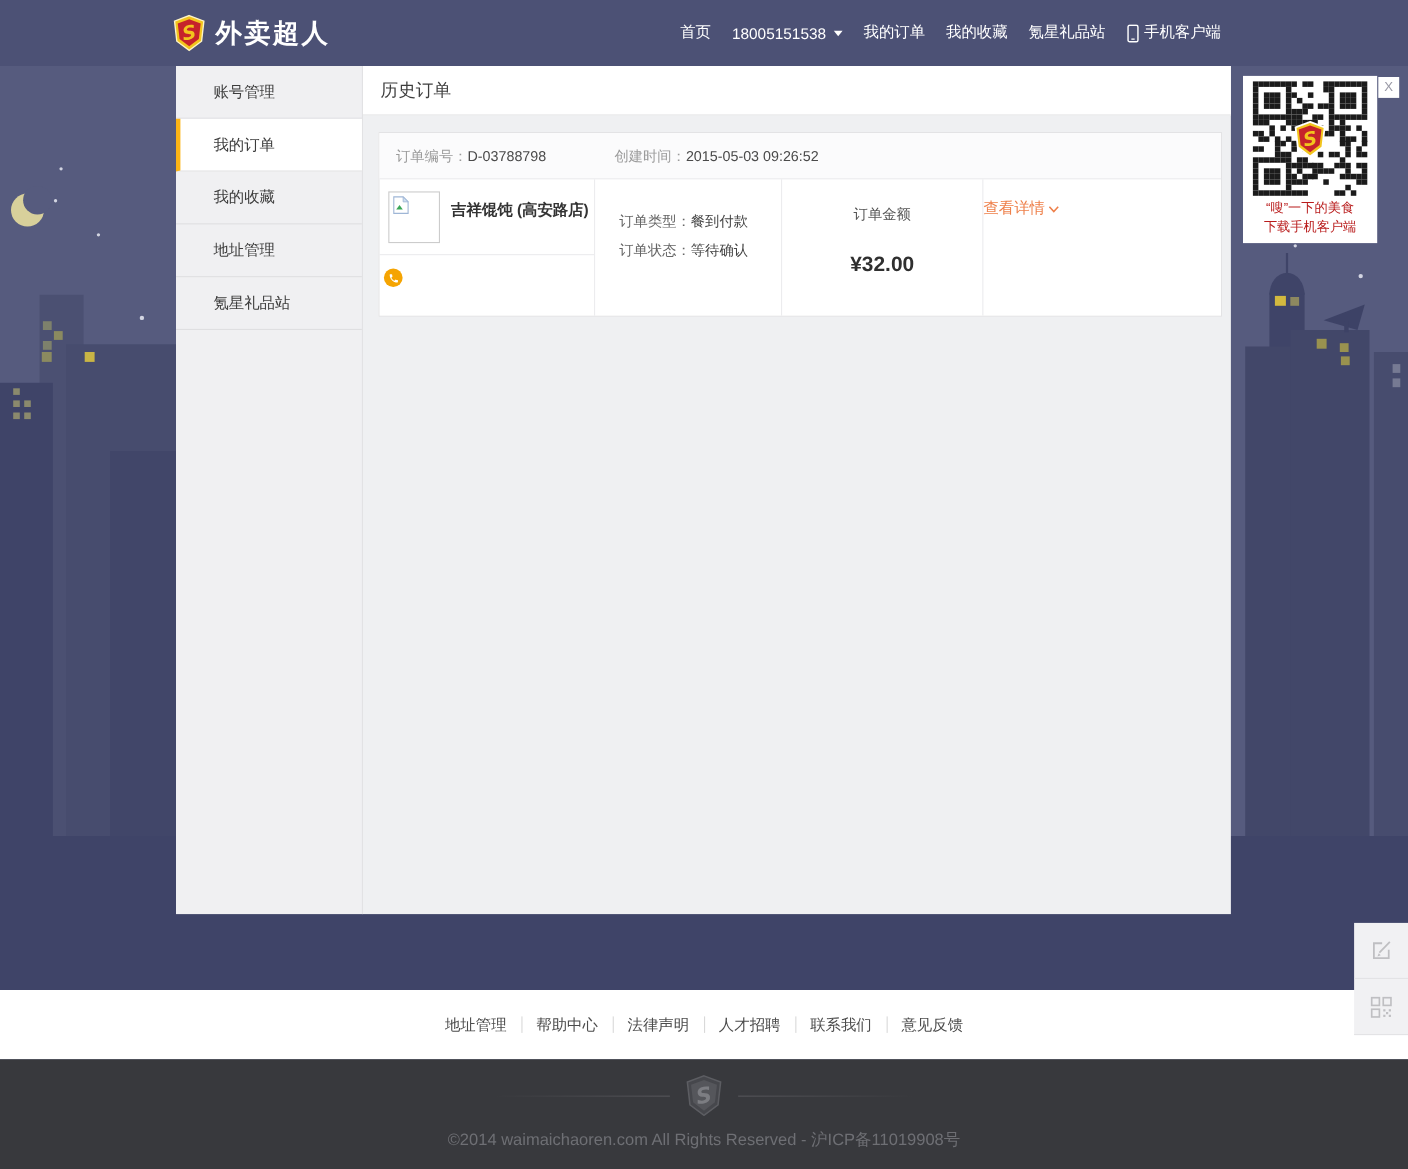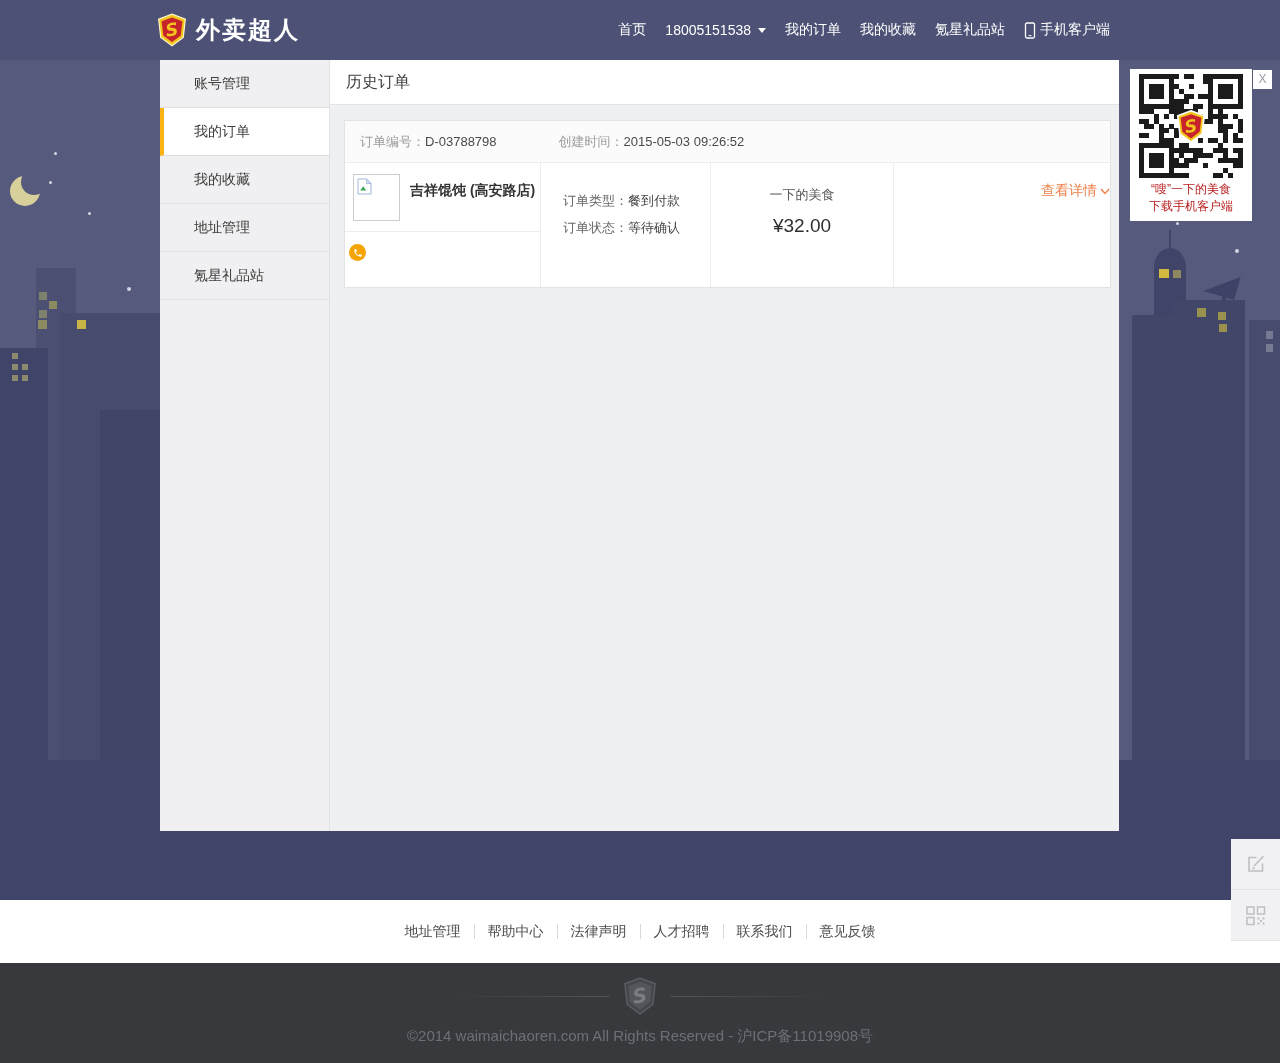--- a/index.html
+++ b/index.html
@@ -45,22 +45,22 @@
   .rest-img{width:47px;height:47px;border:1px solid #ccc;box-sizing:border-box;position:relative;flex:none;background:#fff;}
   .rest-img svg{position:absolute;left:3px;top:3px;}
   .rest-name{font-size:14px;font-weight:bold;color:#333;margin:8px 0 0 10px;}
   .rest-phone{padding:10px 12px 0 4px;font-size:13px;color:#4a4a4a;line-height:21px;display:flex;gap:6px;}
   .phone-badge{width:17px;height:17px;border-radius:50%;background:#f5a402;flex:none;margin-top:2px;display:flex;align-items:center;justify-content:center;}
   .col-type{width:170px;border-right:1px solid #ececee;padding:24px 0 0 22px;font-size:13px;line-height:27px;}
   .col-type .lbl{color:#666;}
   .col-type .val{color:#444;}
   .col-amount{width:183px;border-right:1px solid #ececee;text-align:center;padding-top:23px;}
   .amount-label{font-size:13px;color:#555;}
-  .amount-value{font-size:19px;font-weight:normal;color:#2f2f2f;margin-top:11px;}
-  .col-details{flex:1;text-align:right;padding-top:18px;}
+  .amount-value{font-size:19px;font-weight:bold;color:#2f2f2f;margin-top:26px;}
+  .col-details{flex:1;text-align:left;padding-top:18px;}
   .details-link{color:#ee7f49;font-size:14px;cursor:pointer;display:inline-flex;align-items:center;gap:3px;}
   
   .qr-panel{position:absolute;left:1130px;top:69px;width:122px;height:152px;background:#fff;z-index:40;box-sizing:border-box;padding-top:5px;}
   .qr-box{position:relative;width:104px;height:104px;margin:0 auto;background:#fff;}
   .qr-box i{position:absolute;background:#1b1b1b;}
   .qr-logo{position:absolute;left:37px;top:36px;width:30px;height:33px;}
   .qr-text{text-align:center;font-size:12px;color:#b91c1c;line-height:17px;margin-top:3px;}
   .qr-close{position:absolute;left:1253px;top:70px;width:19px;height:19px;background:#fff;color:#9a9aa6;font-size:12px;line-height:19px;text-align:center;cursor:pointer;z-index:41;}
   
   .fab-stack{position:absolute;left:1231px;top:839px;width:49px;z-index:40;}
@@ -192,21 +192,21 @@
         </div>
         <div class="col col-type">
           <div>
             <span class="lbl">订单类型：</span><span class="val">餐到付款</span>
           </div>
           <div>
             <span class="lbl">订单状态：</span><span class="val">等待确认</span>
           </div>
         </div>
         <div class="col col-amount">
-          <div class="amount-label">一下的美食</div>
+          <div class="amount-label">订单金额</div>
           <div class="amount-value">¥32.00</div>
         </div>
         <div class="col col-details">
           <span class="details-link">
             <span>查看详情</span>
             <svg width="10" height="7" viewBox="0 0 10 7">
                 <path d="M1 1 L5 5.4 L9 1" fill="none" stroke="#ee7f49" stroke-width="1.4"></path>
               </svg>
           </span>
         </div>

